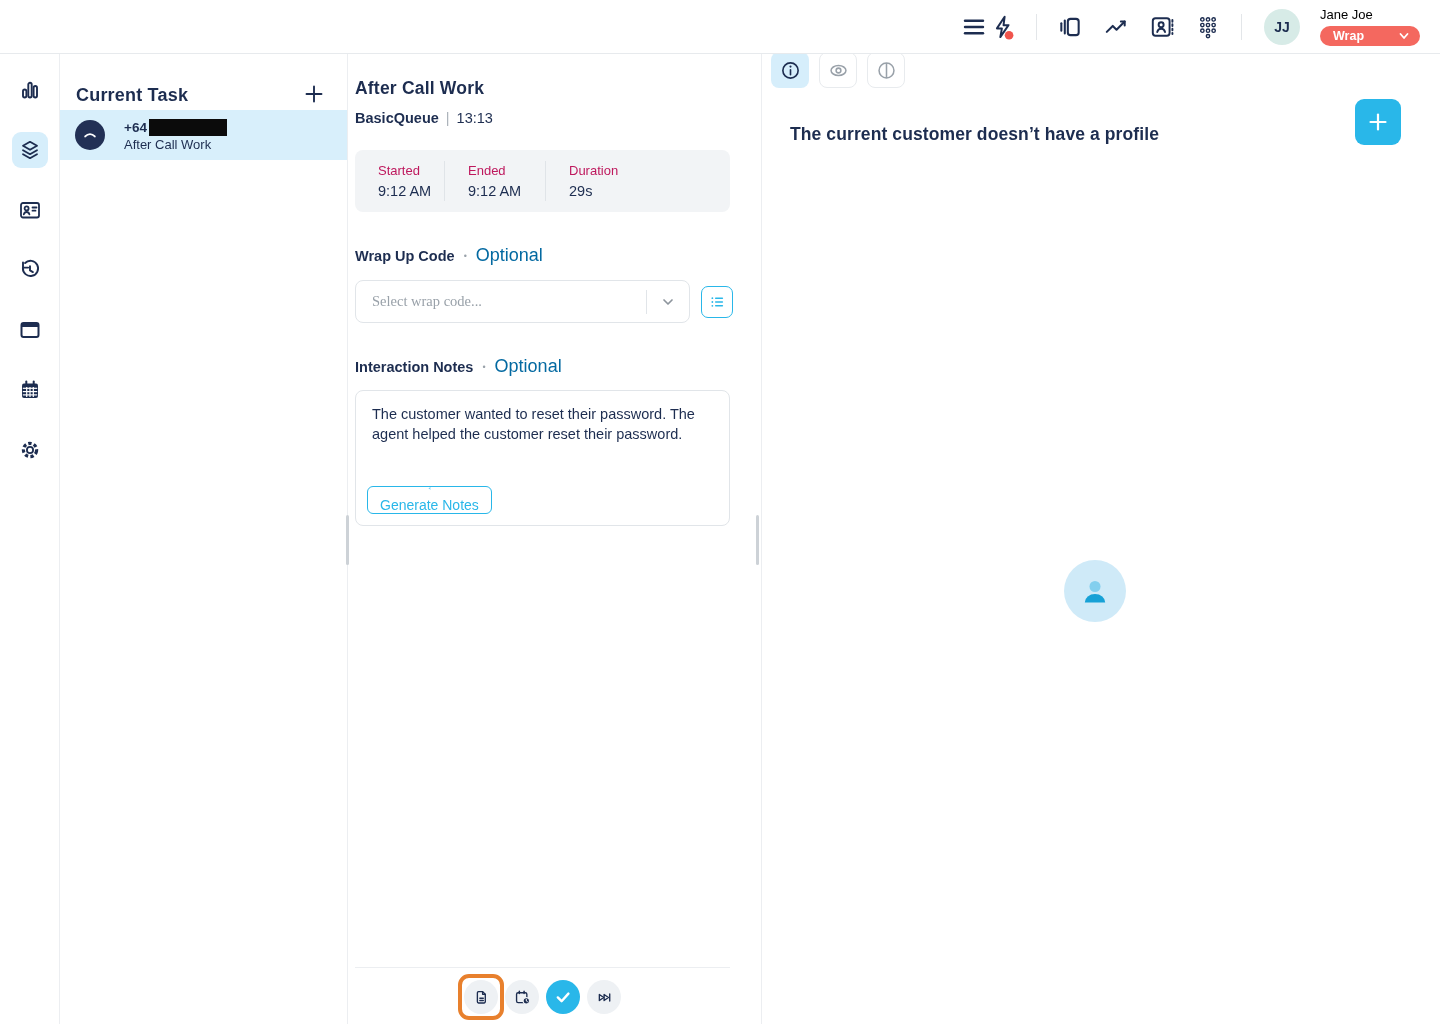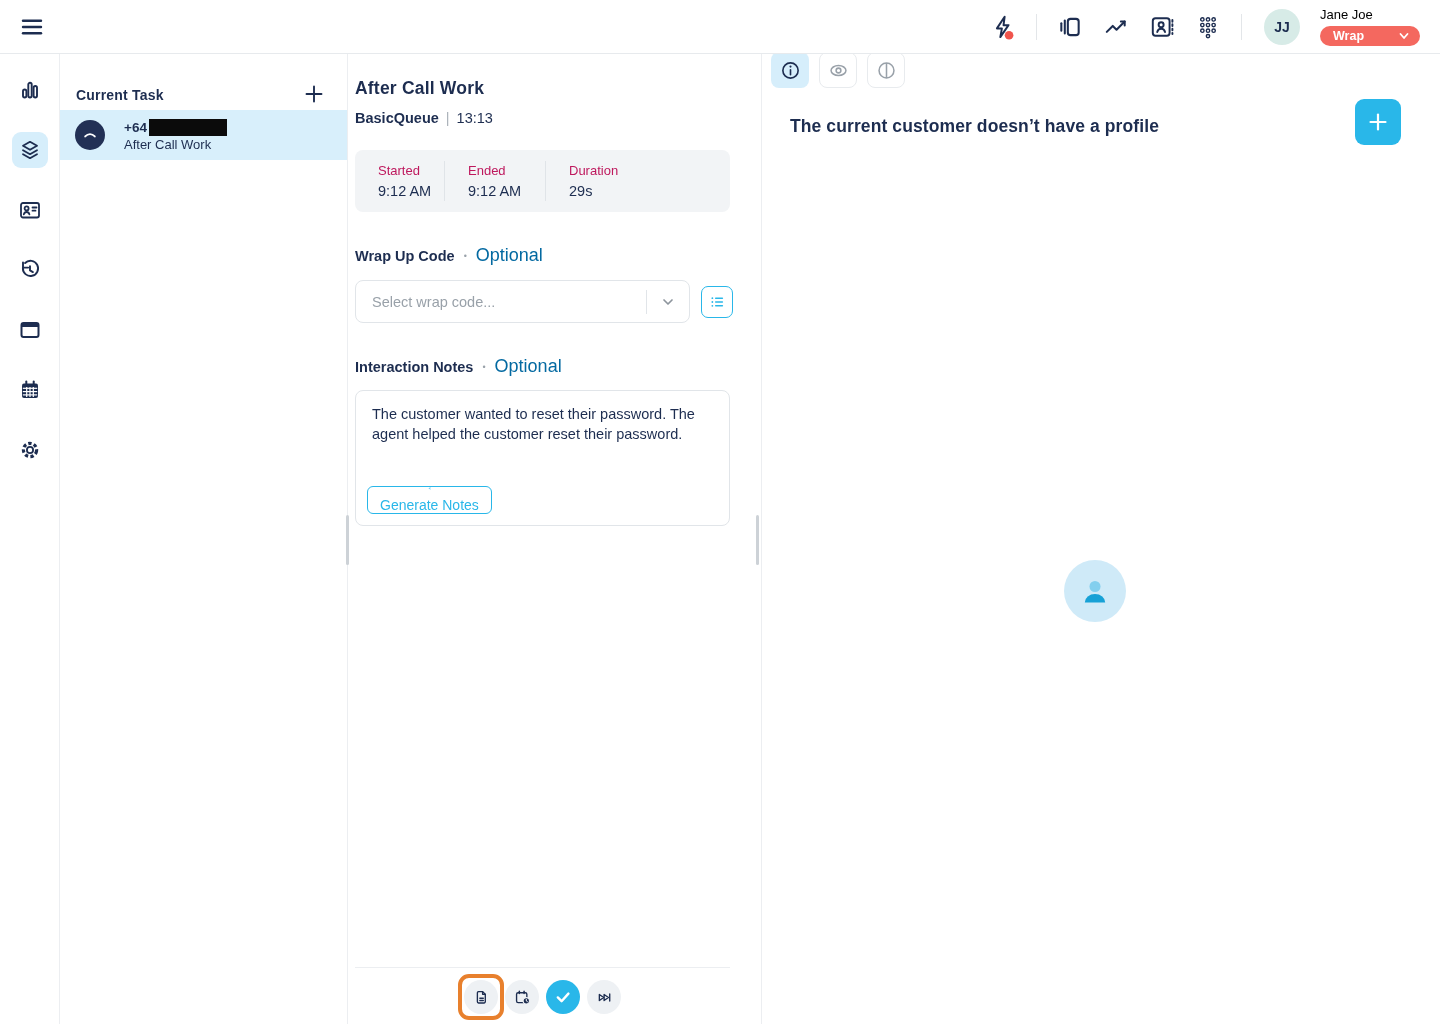--- a/index.html
+++ b/index.html
@@ -7,21 +7,21 @@
   body {
     font-family: "Liberation Sans", sans-serif;
     background:#fff; color:#1d2d50; overflow:hidden; position:relative;
   }
   button { background:none; border:0; font-family:inherit; cursor:pointer; }
 
   
   .topbar {
     position:absolute; top:0; left:0; width:1440px; height:54px;
     background:#fff; border-bottom:1px solid #e7eaed;
-    display:flex; align-items:center; justify-content:space-between; z-index:5;
+    display:flex; align-items:center; justify-content:flex-end; z-index:5;
   }
   .hamburger { margin-left:16px; width:32px; height:32px; display:flex; align-items:center; justify-content:center; }
   .topbar-right { display:flex; align-items:center; gap:20px; padding-right:20px; }
   .tb-icon { width:26px; height:26px; position:relative; display:flex; align-items:center; justify-content:center; }
   .tb-divider { width:1px; height:26px; background:#e3e6e9; }
   .avatar {
     width:36px; height:36px; border-radius:50%; background:#d7ebe7;
     font-size:14px; font-weight:700; color:#1d2d50; display:flex; align-items:center; justify-content:center;
     margin-left:2px; cursor:pointer;
   }
@@ -38,21 +38,21 @@
     position:absolute; top:54px; left:0; width:60px; bottom:0;
     border-right:1px solid #eceef1; background:#fff;
     display:flex; flex-direction:column; align-items:center; padding-top:18px; gap:24px; z-index:4;
   }
   .nav-btn { width:36px; height:36px; border-radius:9px; display:flex; align-items:center; justify-content:center; }
   .nav-btn.active { background:#d6eefb; }
 
   
   .tasks-panel { position:absolute; top:54px; left:60px; width:288px; bottom:0; border-right:1px solid #eceef1; background:#fff; }
   .tasks-header { display:flex; align-items:center; justify-content:space-between; padding:26px 22px 0 16px; height:56px; }
-  .tasks-title { font-size:14px; font-weight:700; letter-spacing:.2px; }
+  .tasks-title { font-size:18px; font-weight:700; letter-spacing:.2px; }
   .task-item {
     margin-top:0; height:50px; background:#d8effb; display:flex; align-items:center;
     padding-left:15px; gap:19px; cursor:pointer;
   }
   .task-avatar { width:30px; height:30px; border-radius:50%; background:#223055; flex:0 0 30px; display:flex; align-items:center; justify-content:center; }
   .task-number { font-size:13.5px; font-weight:700; line-height:17px; display:flex; align-items:center; }
   .redacted { display:inline-block; width:78px; height:17px; background:#0b0b0b; margin-left:2px; }
   .task-status { font-size:13px; font-weight:400; margin-top:1px; }
 
   
@@ -75,21 +75,21 @@
   .field-label { font-size:14.5px; font-weight:700; }
   .dot-sep { font-size:9px; color:#9aa2aa; }
   .optional { font-size:18px; color:#0369a1; }
   .select-row { margin-top:14px; display:flex; align-items:center; }
   .select-box {
     width:335px; height:43px; border:1px solid #e1e5e9; border-radius:8px;
     display:flex; align-items:center; background:#fff; cursor:pointer;
   }
   .select-box input {
     flex:1; border:0; outline:0; padding-left:16px; font-size:14.5px; color:#ef4444;
-    font-family:Liberation Sans, sans-serif; background:transparent; cursor:pointer;
+    font-family:Liberation Serif, serif; background:transparent; cursor:pointer;
   }
   .select-box input::placeholder { color:#99a1a9; opacity:1; }
   .select-divider { width:1px; height:24px; background:#e1e5e9; }
   .select-chev { width:42px; display:flex; align-items:center; justify-content:center; }
   .list-btn { width:32px; height:32px; margin-left:11px; border:1.6px solid #29b7e9; border-radius:7px; background:#fff; display:flex; align-items:center; justify-content:center; }
   .notes-box { margin-top:13px; width:375px; height:136px; border:1px solid #e1e5e9; border-radius:8px; position:relative; background:#fff; }
   .notes-box textarea {
     width:100%; height:78px; border:0; outline:0; resize:none; background:transparent;
     padding:13px 14px 0 16px; font-family:inherit; font-size:14.5px; line-height:1.38; color:#1d2d50;
   }
@@ -109,21 +109,21 @@
   .focus-ring {
     position:absolute; left:-6px; top:-6px; width:46px; height:46px;
     border:4px solid #e8802d; border-radius:11px; pointer-events:none;
   }
 
   
   .profile-panel { position:absolute; top:54px; left:762px; right:0; bottom:0; background:#fff; }
   .profile-tabs { display:flex; gap:10px; padding-left:9px; margin-top:-2px; }
   .ptab { width:38px; height:36px; border-radius:8px; background:#fff; border:1px solid #e8ebee; display:flex; align-items:center; justify-content:center; }
   .ptab.active { background:#d6eefb; border:0; }
-  .profile-head { display:flex; justify-content:space-between; align-items:center; padding:20px 39px 0 28px; }
+  .profile-head { display:flex; justify-content:space-between; align-items:flex-end; padding:20px 39px 0 28px; }
   .empty-title { font-size:17.5px; font-weight:700; letter-spacing:.1px; }
   .empty-desc { margin-top:10px; font-size:14.5px; line-height:1.5; color:#323c48; max-width:472px; }
   .add-profile-btn { width:46px; height:46px; border-radius:9px; background:#29b7e9; display:flex; align-items:center; justify-content:center; margin-top:-9px; }
   .big-avatar {
     position:absolute; left:302px; top:506px; width:62px; height:62px; border-radius:50%;
     background:#cfeaf8; display:flex; align-items:center; justify-content:center;
   }
 </style>
 </head>
 <body>

